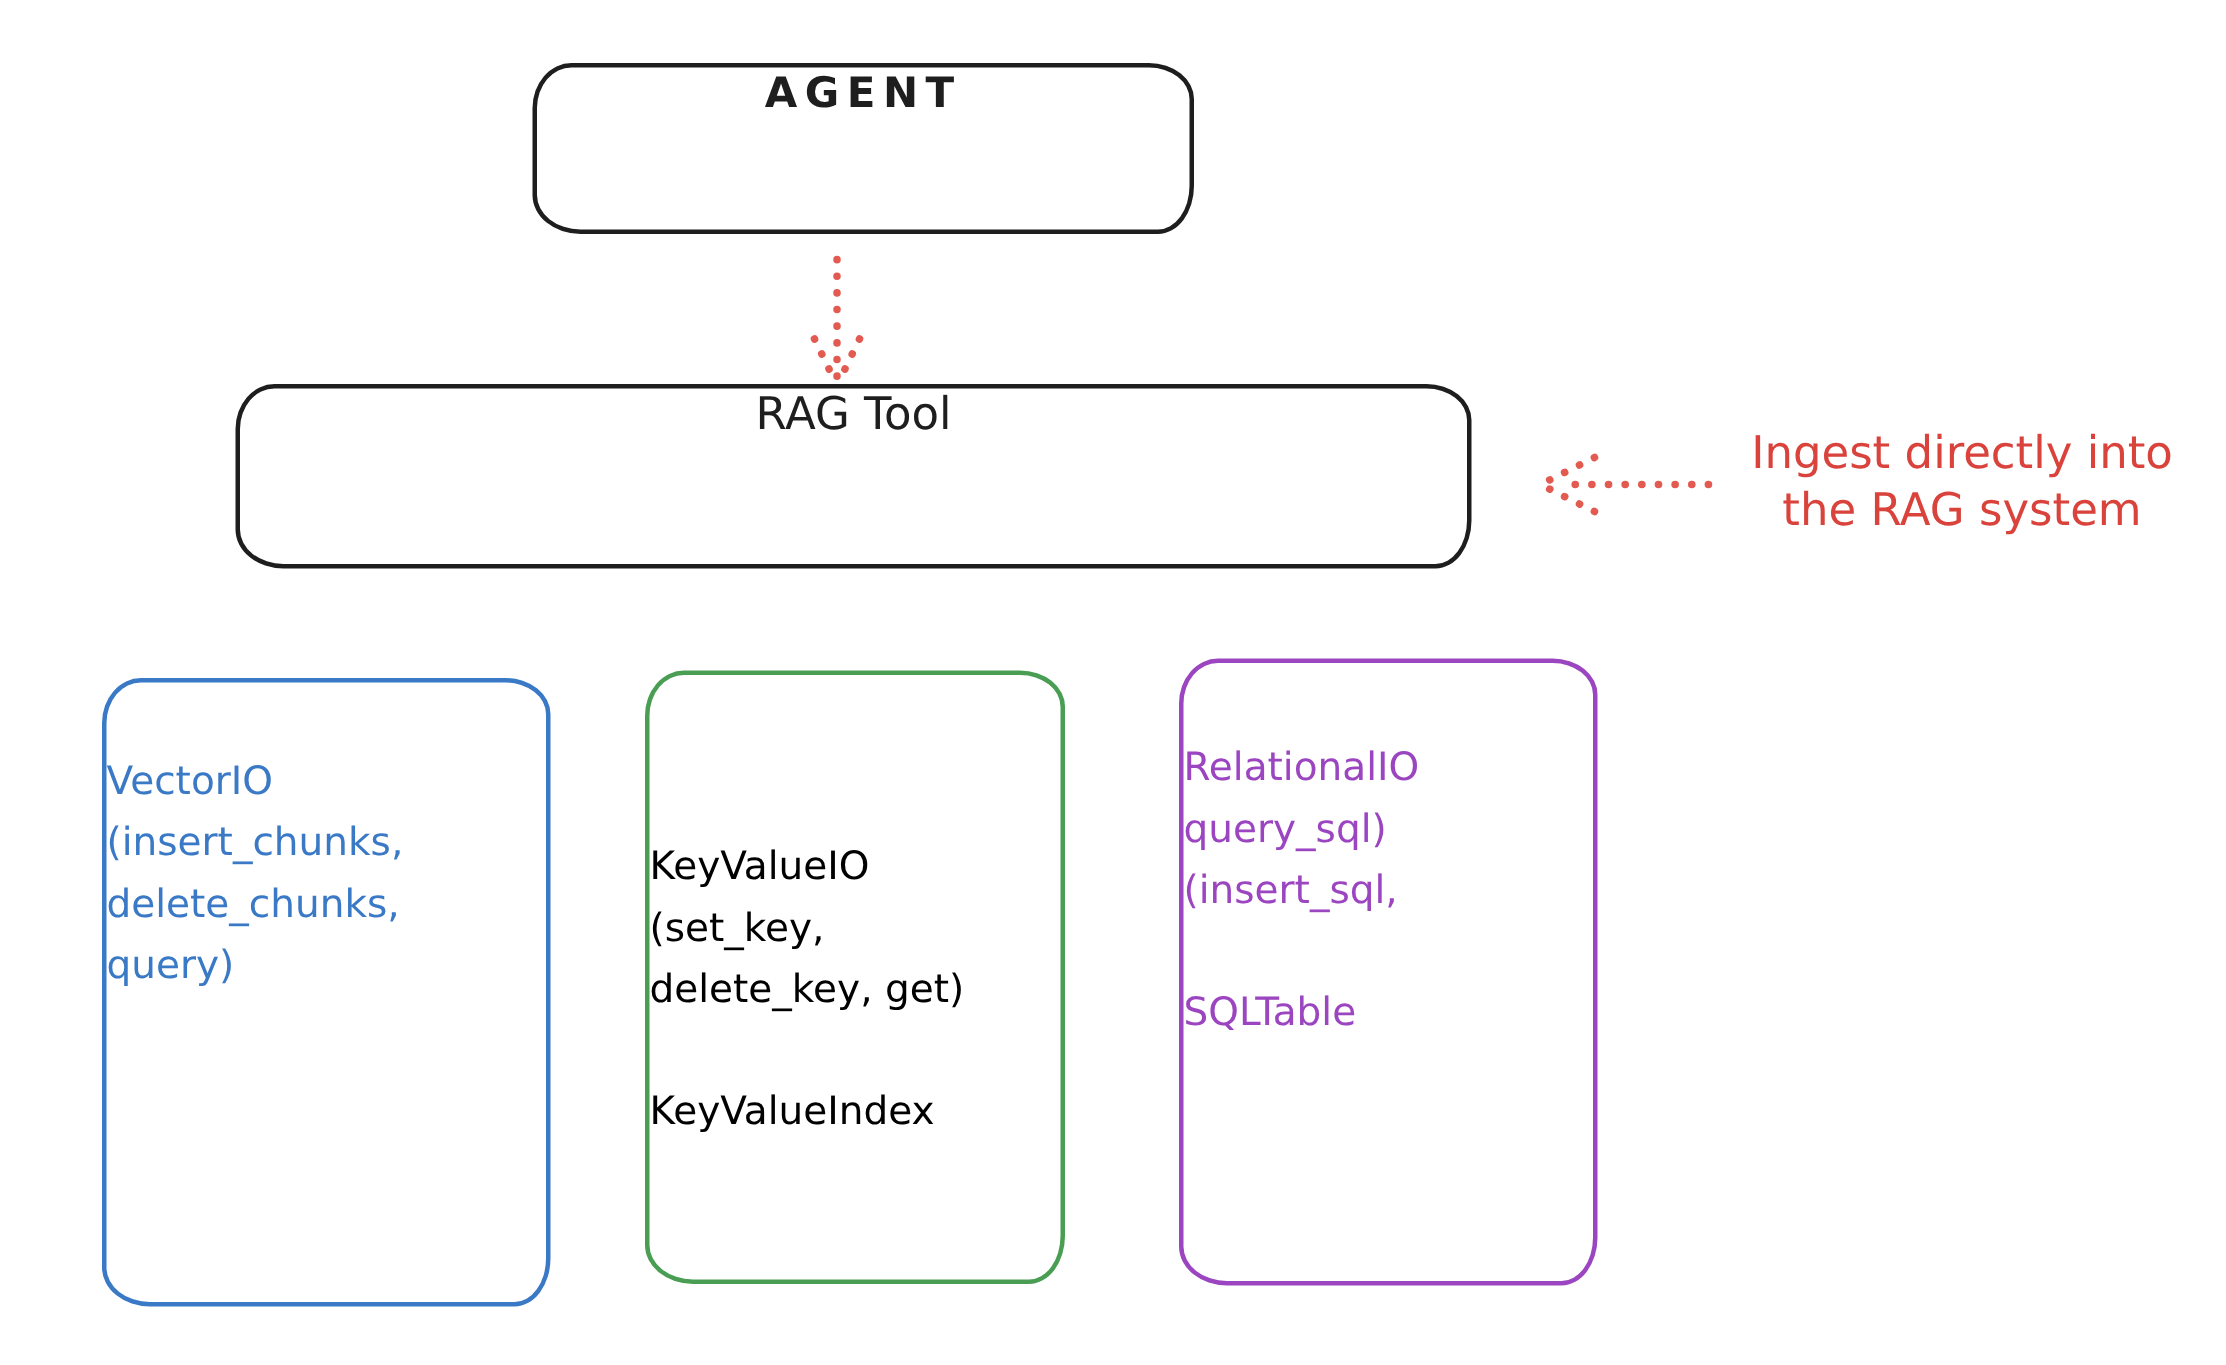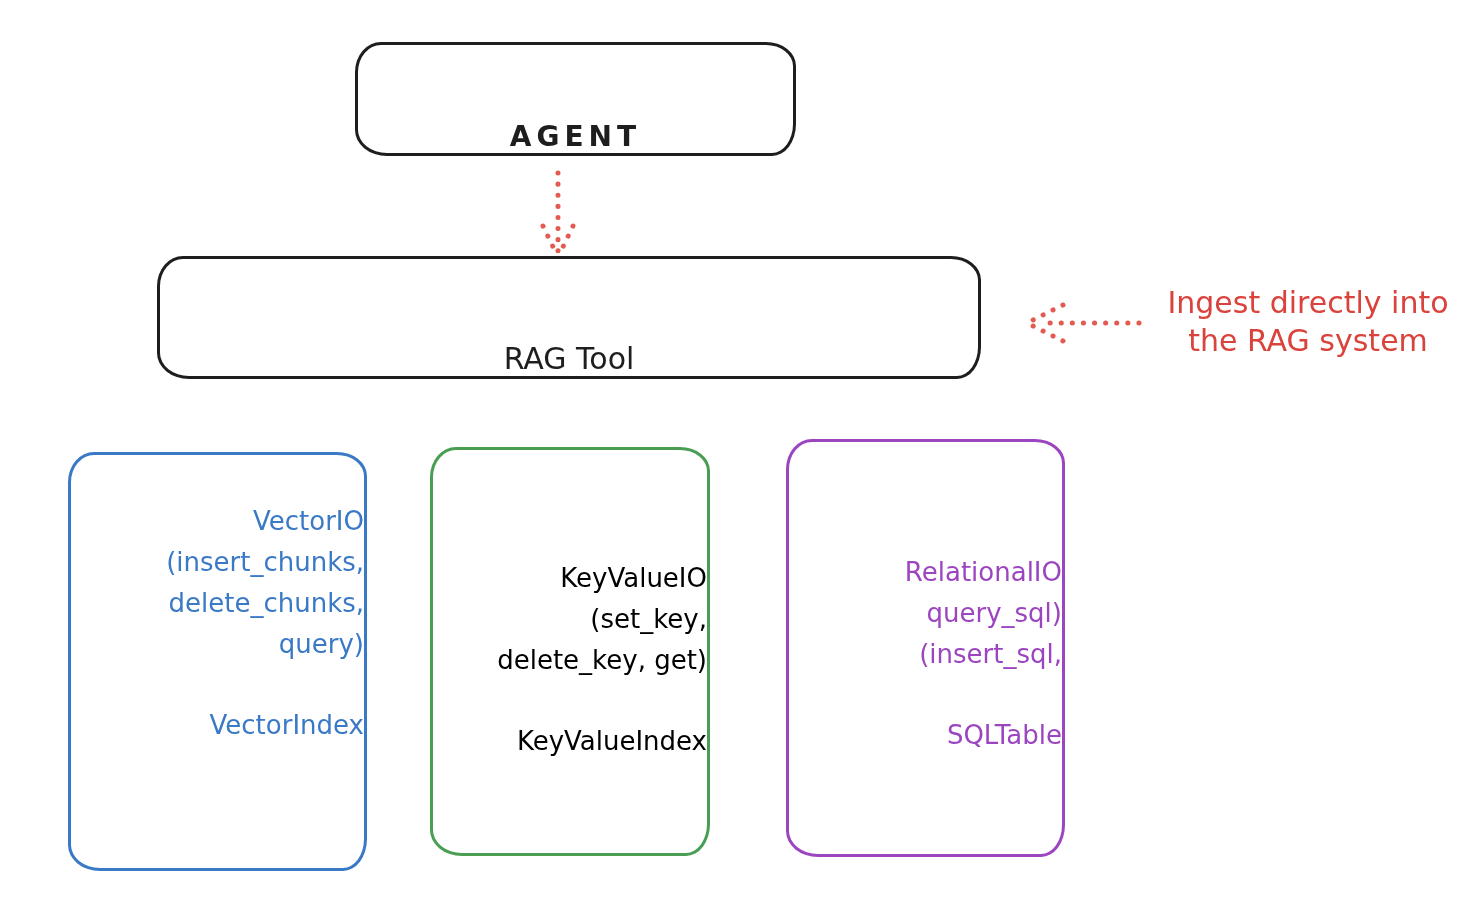--- a/index.html
+++ b/index.html
@@ -8,21 +8,21 @@
     width: 1484px;
     height: 910px;
     background: #ffffff;
     overflow: hidden;
     font-family: "DejaVu Sans", sans-serif;
   }
   .node {
     position: absolute;
     background: #ffffff;
     display: flex;
-    align-items: flex-end;
+    align-items: flex-start;
     justify-content: center;
     box-sizing: border-box;
   }
   
   .sketch {
     border-style: solid;
     border-width: 3px;
     border-radius: 26px 30px 24px 32px / 30px 24px 32px 26px;
   }
   #agent-box {
@@ -48,21 +48,21 @@
   #vector-box {
     left: 68px; top: 452px; width: 299px; height: 419px;
     border-color: #3a79c6; color: #3a79c6; padding-top: 46px;
   }
   #keyvalue-box {
     left: 430px; top: 447px; width: 280px; height: 409px;
     border-color: #4a9e54; color: #000000; padding-top: 108px;
   }
   #relational-box {
     left: 786px; top: 439px; width: 279px; height: 418px;
-    border-color: #9b46c0; color: #9b46c0; padding-top: 110px;
+    border-color: #9b46c0; color: #9b46c0; padding-top: 50px;
   }
   .index-label { margin-top: 40px; }
   #ingest-note {
     position: absolute;
     left: 1140px; top: 284px; width: 336px;
     text-align: center;
     font-size: 30px;
     line-height: 38px;
     font-weight: normal;
     color: #d9433c;
@@ -111,21 +111,20 @@
   <div id="ingest-note">
     <div>Ingest directly into</div>
     <div>the RAG system</div>
   </div>
 
   <div class="node sketch io-box" id="vector-box">
     <div>VectorIO</div>
     <div>(insert_chunks,</div>
     <div>delete_chunks,</div>
     <div>query)</div>
-    <div class="index-label">VectorIndex</div>
   </div>
 
   <div class="node sketch io-box" id="keyvalue-box">
     <div>KeyValueIO</div>
     <div>(set_key,</div>
     <div>delete_key, get)</div>
     <div class="index-label">KeyValueIndex</div>
   </div>
 
   <div class="node sketch io-box" id="relational-box">

